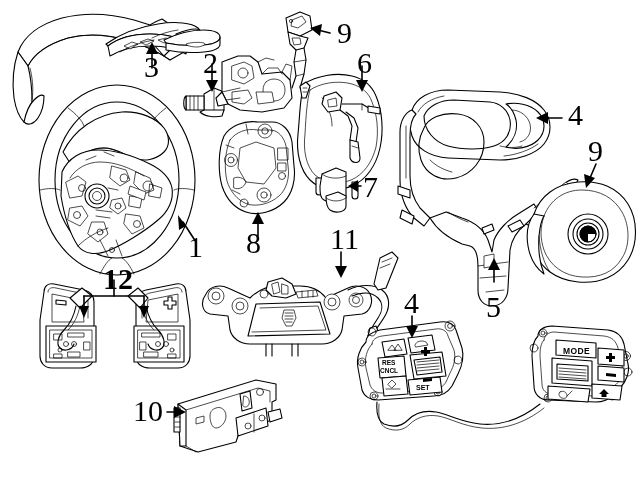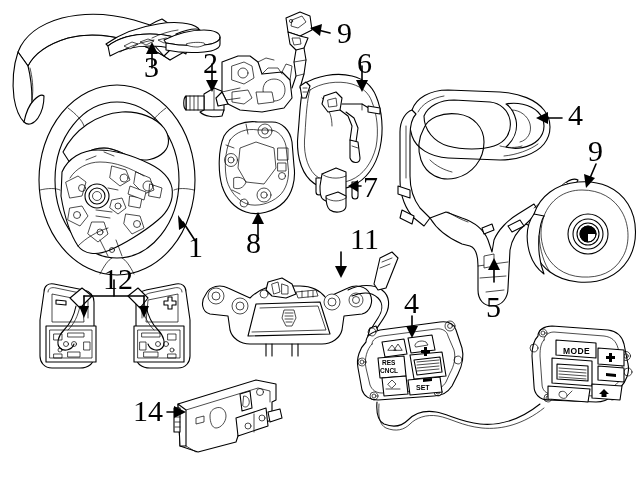--- a/index.html
+++ b/index.html
@@ -591,18 +591,18 @@
 <div class="callout" style="left:188px;top:232px;">1</div>
 <div class="callout" style="left:203px;top:48px;">2</div>
 <div class="callout" style="left:144px;top:52px;">3</div>
 <div class="callout" style="left:568px;top:100px;">4</div>
 <div class="callout" style="left:486px;top:292px;">5</div>
 <div class="callout" style="left:357px;top:48px;">6</div>
 <div class="callout" style="left:363px;top:172px;">7</div>
 <div class="callout" style="left:246px;top:228px;">8</div>
 <div class="callout" style="left:337px;top:18px;">9</div>
 <div class="callout" style="left:404px;top:288px;">4</div>
-<div class="callout" style="left:350px;top:224px;font-family:Liberation Serif, serif;">11</div>
-<div class="callout" style="left:103px;top:264px;">12</div>
+<div class="callout" style="left:330px;top:224px;font-family:Liberation Serif, serif;">11</div>
+<div class="callout" style="left:103px;top:264px;font-weight:bold;">12</div>
 <div class="callout" style="left:588px;top:136px;">9</div>
-<div class="callout" style="left:133px;top:396px;">14</div>
+<div class="callout" style="left:133px;top:396px;">10</div>
 
 </div>
 
 </body></html>

